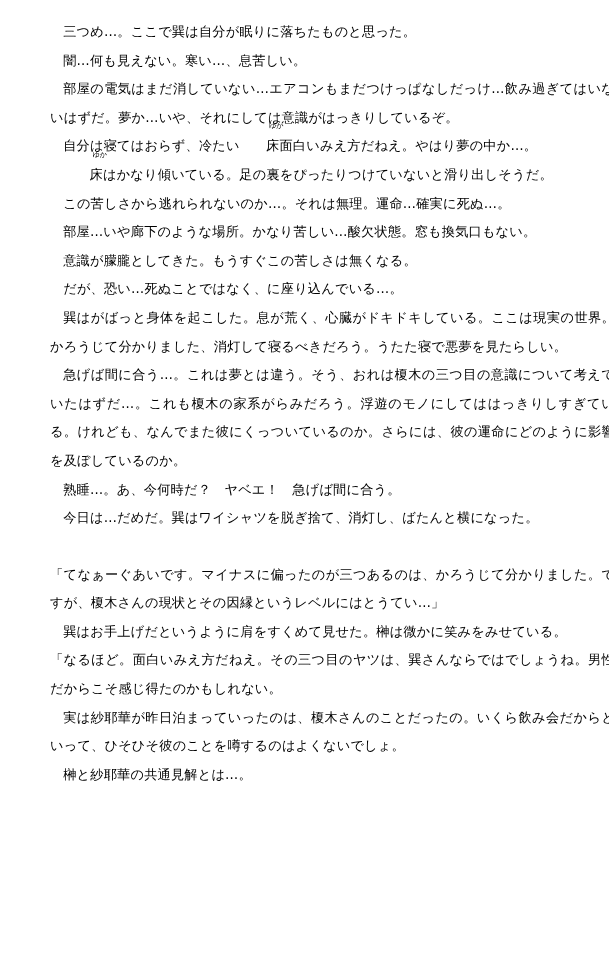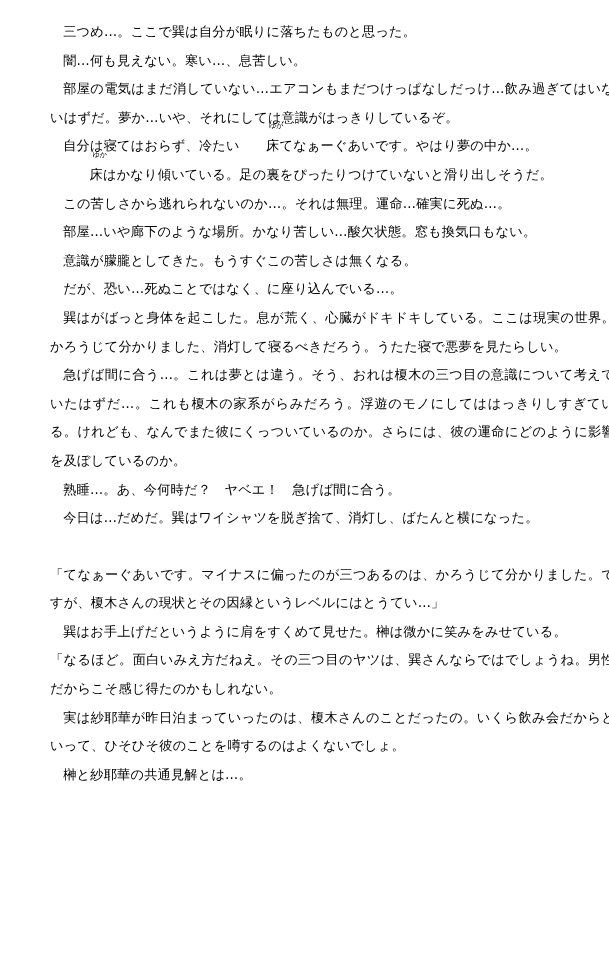--- a/index.html
+++ b/index.html
@@ -60,21 +60,21 @@
 </style>
 </head>
 <body>
 
 <div class="page">
 
   <p class="para indent">三つめ…。ここで巽は自分が眠りに落ちたものと思った。</p>
   <p class="para indent">闇…何も見えない。寒い…、息苦しい。</p>
   <p class="para indent">部屋の電気はまだ消していない…エアコンもまだつけっぱなしだっけ…飲み過ぎてはいないはずだ。夢か…いや、それにしては意識がはっきりしているぞ。</p>
 
-  <p class="para indent"><span>自分は寝てはおらず、冷たい</span><span class="ruby-wrap"><span class="rt">ゆか</span><span class="base">床</span></span><span>てなぁーぐあいです。やはり夢の中か…。</span></p>
+  <p class="para indent"><span>自分は寝てはおらず、冷たい</span><span class="ruby-wrap"><span class="rt">ゆか</span><span class="base">床</span></span><span>面白いみえ方だねえ。やはり夢の中か…。</span></p>
 
   <p class="para indent"><span class="ruby-wrap"><span class="rt">ゆか</span><span class="base">床</span></span><span>はかなり傾いている。足の裏をぴったりつけていないと滑り出しそうだ。</span></p>
 
   <p class="para indent">この苦しさから逃れられないのか…。それは無理。運命…確実に死ぬ…。</p>
   <p class="para indent">部屋…いや廊下のような場所。かなり苦しい…酸欠状態。窓も換気口もない。</p>
   <p class="para indent">意識が朦朧としてきた。もうすぐこの苦しさは無くなる。</p>
   <p class="para indent">だが、恐い…死ぬことではなく、に座り込んでいる…。</p>
   <p class="para indent">巽はがばっと身体を起こした。息が荒く、心臓がドキドキしている。ここは現実の世界。かろうじて分かりました、消灯して寝るべきだろう。うたた寝で悪夢を見たらしい。</p>
   <p class="para indent">急げば間に合う…。これは夢とは違う。そう、おれは榎木の三つ目の意識について考えていたはずだ…。これも榎木の家系がらみだろう。浮遊のモノにしてははっきりしすぎている。けれども、なんでまた彼にくっついているのか。さらには、彼の運命にどのように影響を及ぼしているのか。</p>
   <p class="para indent">熟睡…。あ、今何時だ？　ヤベエ！　急げば間に合う。</p>

